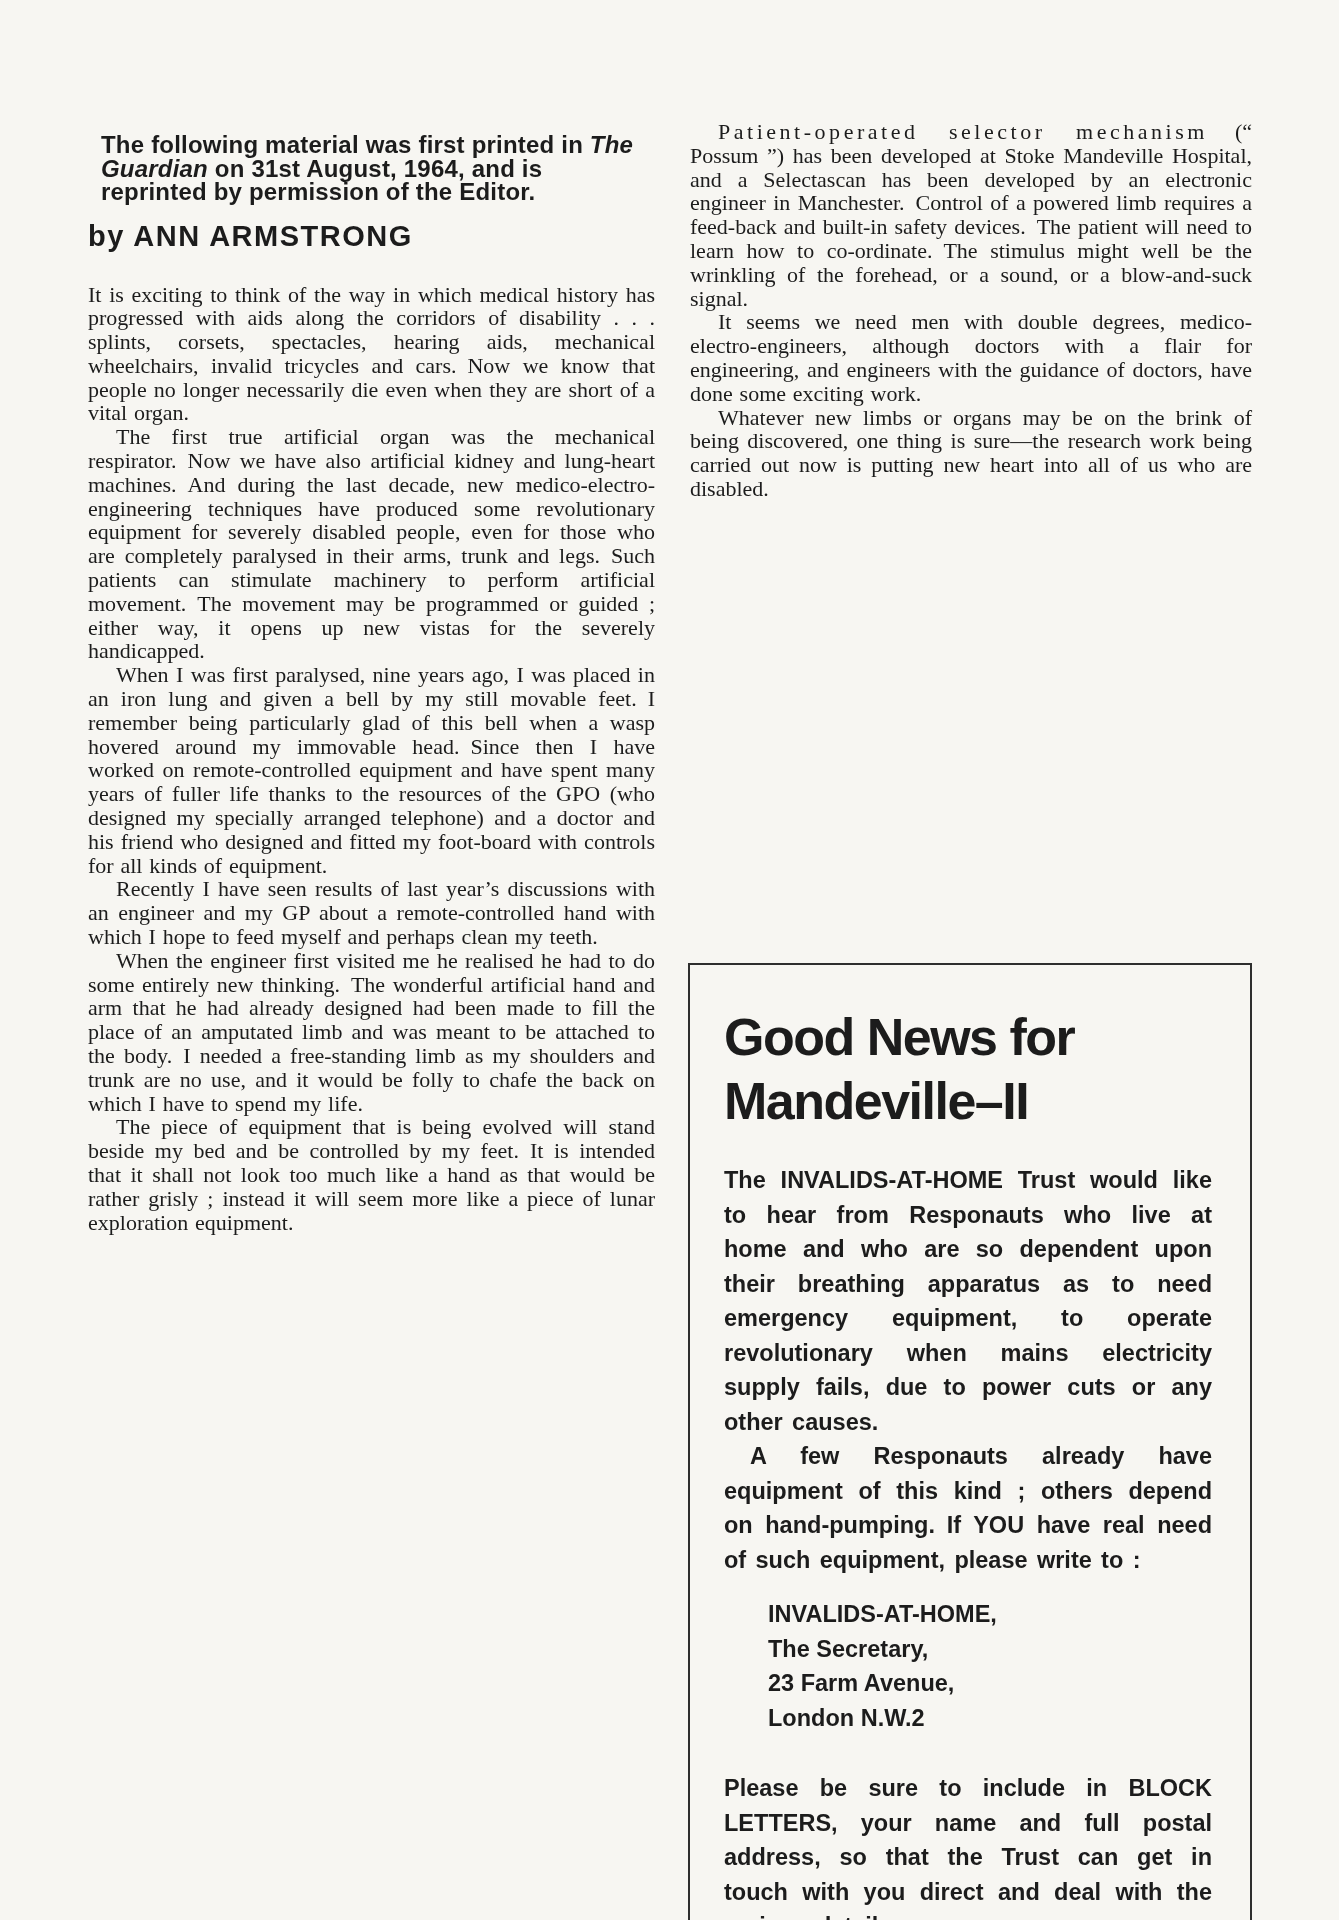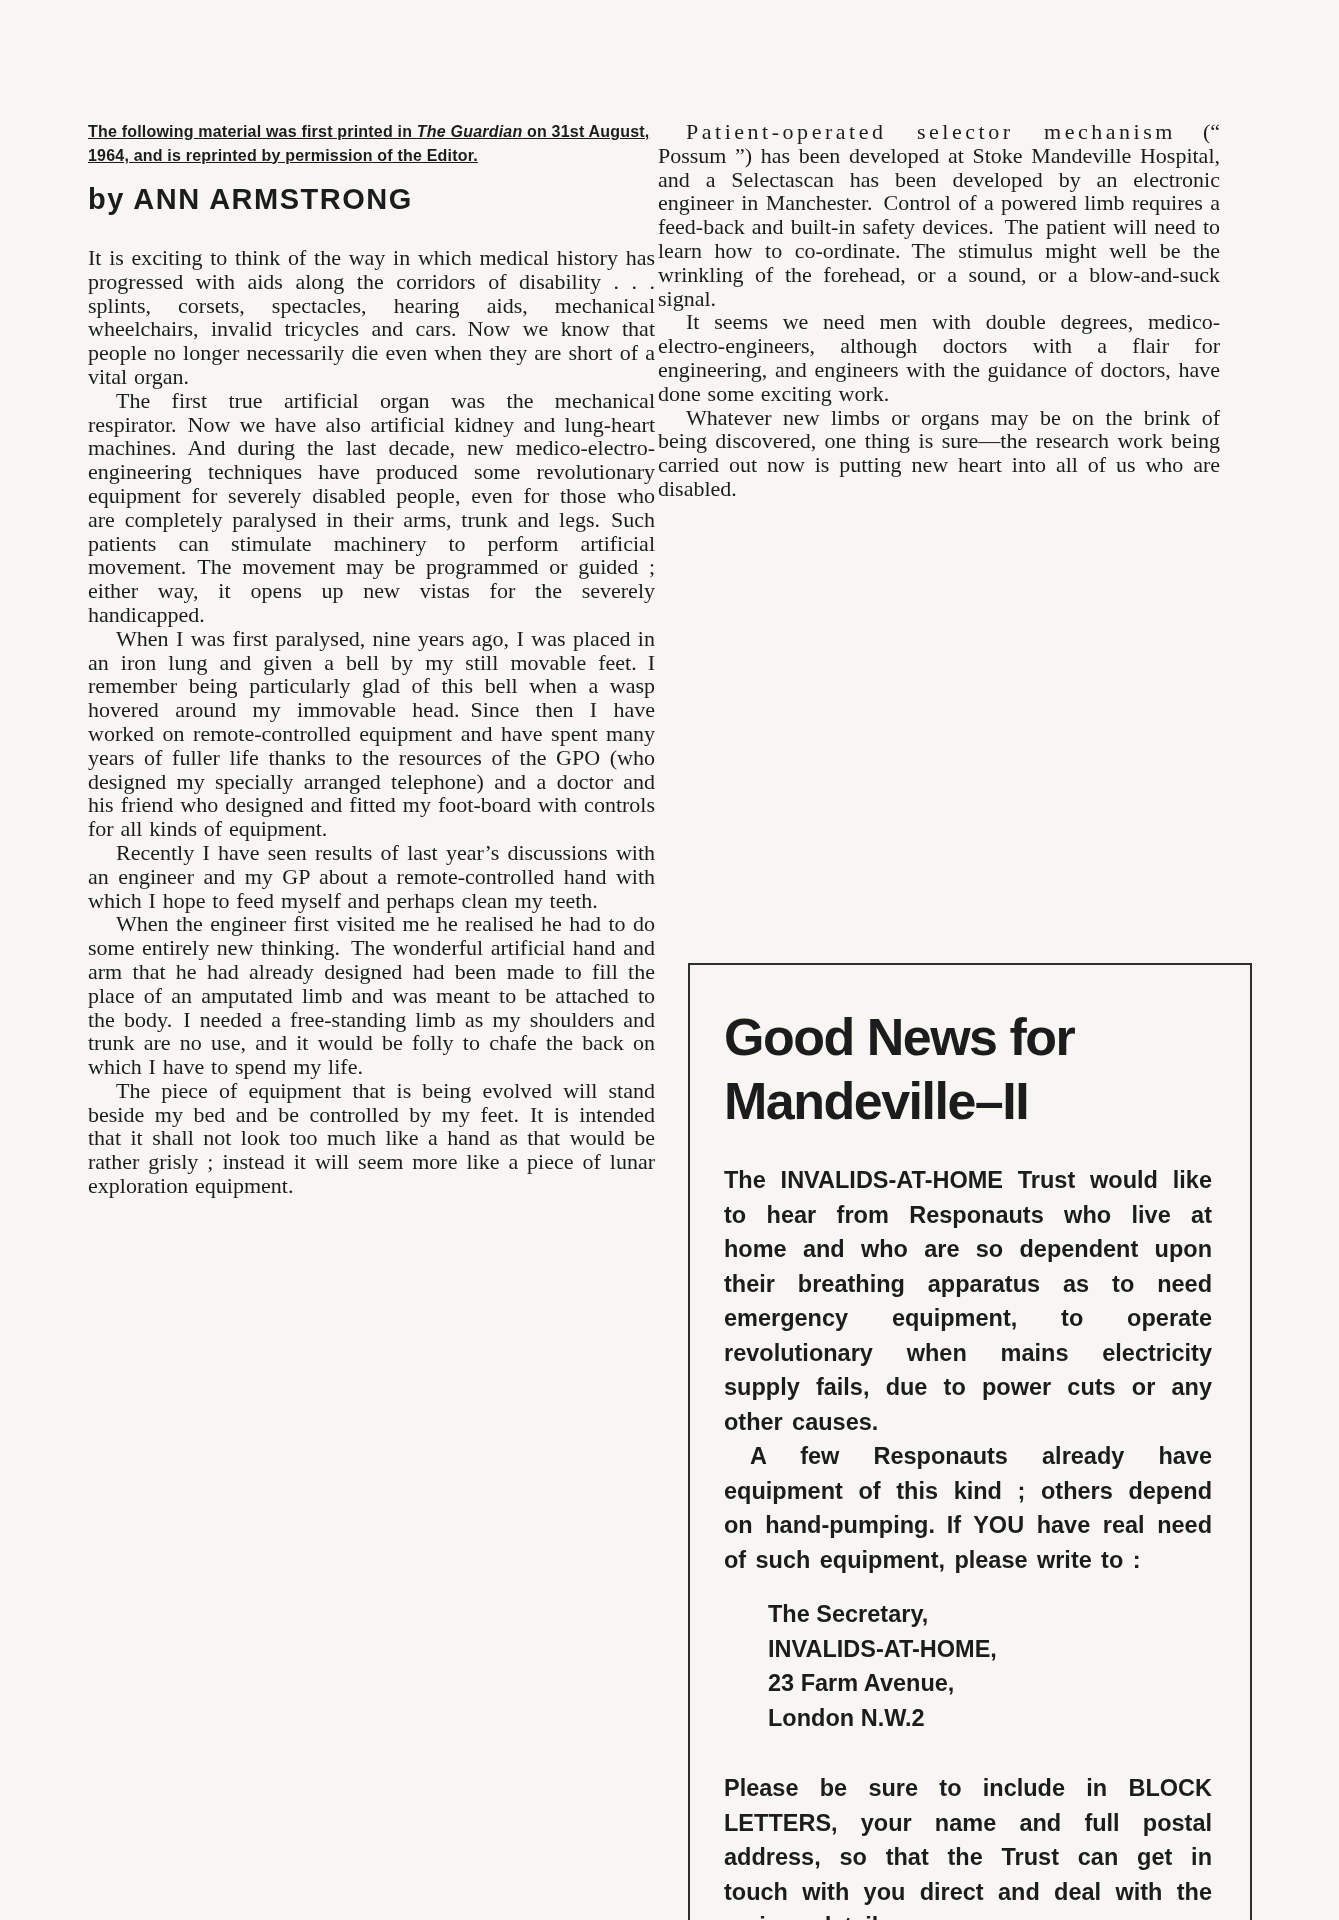--- a/index.html
+++ b/index.html
@@ -14,27 +14,26 @@
     background:var(--paper);
     color:var(--ink);
     margin:0 auto;
     overflow:hidden;
   }
   
   .col-left{
     position:absolute;left:88px;top:120px;width:567px;
   }
   .intro{
-    margin:0;
+    margin:13px;
     font-family:"Liberation Sans", sans-serif;
     font-weight:bold;
-    font-size:16px;line-height:23.5px;
+    font-size:24px;line-height:23.5px;
     text-align:left;
     letter-spacing:.2px;
-    text-decoration:underline;
   }
   .intro .ital{font-style:italic;}
   .headline{
     margin:30px 0 0 0;
     font-family:"Liberation Sans", sans-serif;
     font-weight:bold;
     font-size:82px;
     line-height:93px;
     letter-spacing:-2.5px;
   }
@@ -52,21 +51,21 @@
   p.body{
     margin:0;
     font-size:22px;
     line-height:23.8px;
     text-align:justify;
     word-spacing:.06em;
   }
   p.body.indent{text-indent:28px;}
   
   .col-right{
-    position:absolute;left:658px;top:120px;width:562px;
+    position:absolute;left:690px;top:120px;width:562px;
   }
   .spread{letter-spacing:.16em;}
   
   .notice{
     position:absolute;left:688px;top:963px;width:564px;min-height:849px;
     box-sizing:border-box;
     border:2.5px solid #2e2e2e;
     background:var(--paper);
     padding:26px 38px 26px 34px;
   }
@@ -128,22 +127,22 @@
   <div class="notice">
     <h2 class="notice-title">
         <span class="tl">Good News for</span>
         <span class="tl">Mandeville–II</span>
       </h2>
 
     <p class="nb">The INVALIDS-AT-HOME Trust would like to hear from Responauts who live at home and who are so dependent upon their breathing apparatus as to need emergency equipment, to operate revolutionary when mains electricity supply fails, due to power cuts or any other causes.</p>
     <p class="nb nb-indent">A few Responauts already have equipment of this kind ; others depend on hand-pumping. If YOU have real need of such equipment, please write to :</p>
 
     <div class="address">
+      <div>INVALIDS-AT-HOME,</div>
       <div>The Secretary,</div>
-      <div>INVALIDS-AT-HOME,</div>
       <div>23 Farm Avenue,</div>
       <div>London N.W.2</div>
     </div>
 
     <p class="nb">Please be sure to include in BLOCK LETTERS, your name and full postal address, so that the Trust can get in touch with you direct and deal with the various details.</p>
   </div>
 
 </div>
 
 </body></html>

